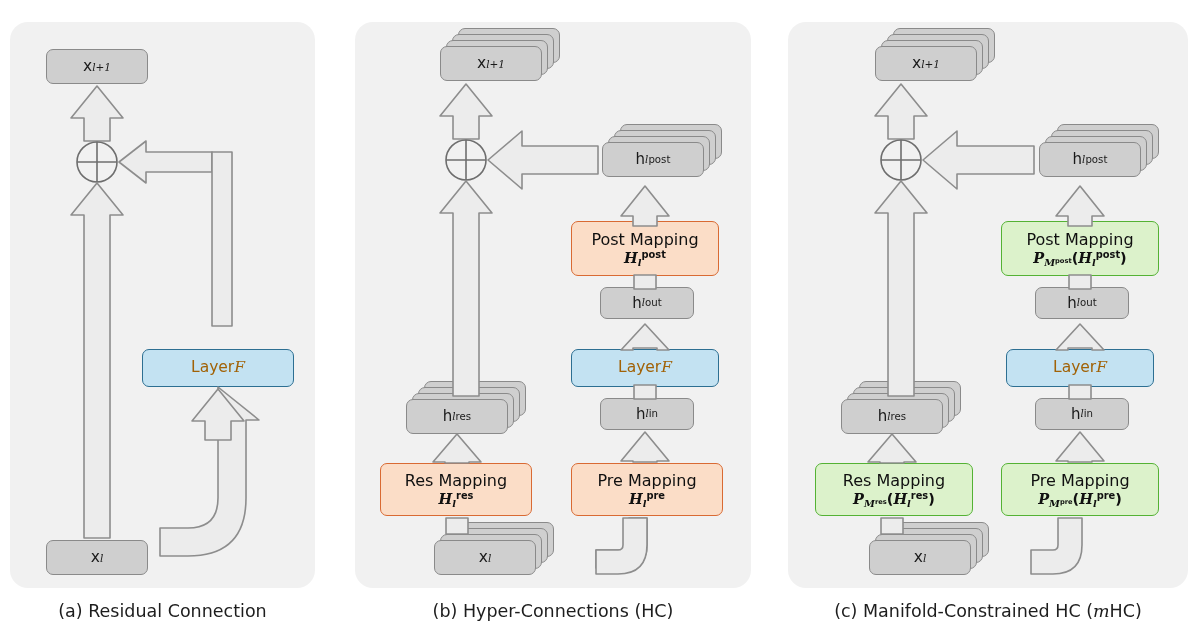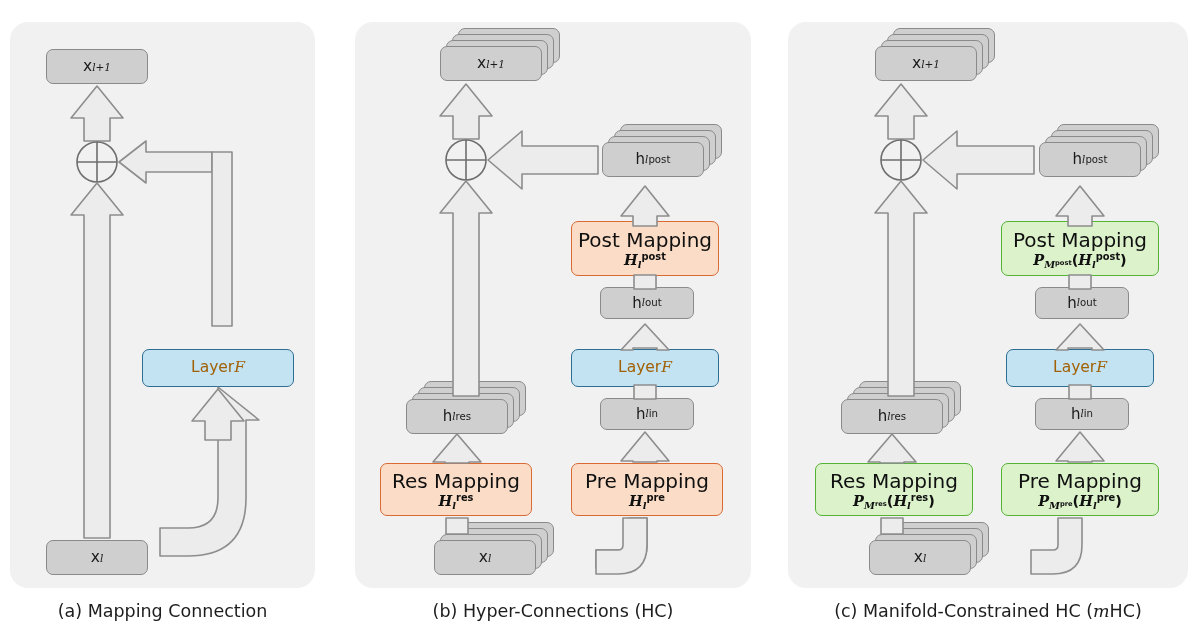--- a/index.html
+++ b/index.html
@@ -21,21 +21,21 @@
   .blue{background:#c3e2f2;border:1.8px solid #2d6f92;color:#a16207;}
   .orange{background:#fbddc7;border:1.8px solid #d96a33;color:#101010;}
   .green{background:#dcf2cb;border:1.8px solid #54b234;color:#101010;}
 
   
   .sheet{position:absolute;box-sizing:border-box;border-radius:7px;
          background:#cfcfcf;border:1.4px solid #8a8a8a;}
 
   .lbl{font-size:15.5px;}
   .lbl-sm{font-size:15px;}
-  .map-t{font-size:20px;display:block;}
+  .map-t{font-size:16px;display:block;}
   .map-f{font-size:14.5px;display:block;margin-top:1px;font-weight:bold;}
 
   .mathvar{font-style:italic;font-family:"DejaVu Serif","Liberation Serif",serif;}
   .cal{font-family:"DejaVu Serif","Liberation Serif",serif;font-style:italic;}
   .up{font-family:"DejaVu Sans","Liberation Sans",sans-serif;font-style:normal;}
   sup{font-size:.68em;vertical-align:.52em;line-height:0;}
   sub{font-size:.68em;vertical-align:-.28em;line-height:0;text-align:center;}
   .sub-i{font-size:.68em;vertical-align:-.28em;line-height:0;font-style:italic;
          font-family:"DejaVu Serif","Liberation Serif",serif;}
 
@@ -48,21 +48,21 @@
 <body>
 
 <div class="panel" style="left:10px;top:22px;width:305px;height:566px;"></div>
 
 <div class="node gray lbl" style="left:46px;top:49px;width:102px;height:35px;">x<sub class="sub-i">l+1</sub></div>
 
 <div class="node blue lbl" style="left:142px;top:349px;width:152px;height:38px;">Layer <span class="cal">F</span></div>
 
 <div class="node gray lbl" style="left:46px;top:540px;width:102px;height:35px;">x<span class="sub-i">l</span></div>
 
-<div class="caption" style="left:10px;top:601px;width:305px;">(a) Mapping Connection</div>
+<div class="caption" style="left:10px;top:601px;width:305px;">(a) Residual Connection</div>
 
 <div class="panel" style="left:355px;top:22px;width:396px;height:566px;"></div>
 
 <div>
   <div class="sheet" style="left:458px;top:28px;width:102px;height:35px;"></div>
   <div class="sheet" style="left:452px;top:34px;width:102px;height:35px;"></div>
   <div class="sheet" style="left:446px;top:40px;width:102px;height:35px;"></div>
   <div class="node gray lbl" style="left:440px;top:46px;width:102px;height:35px;">x<sub class="sub-i">l+1</sub></div>
 </div>
 

